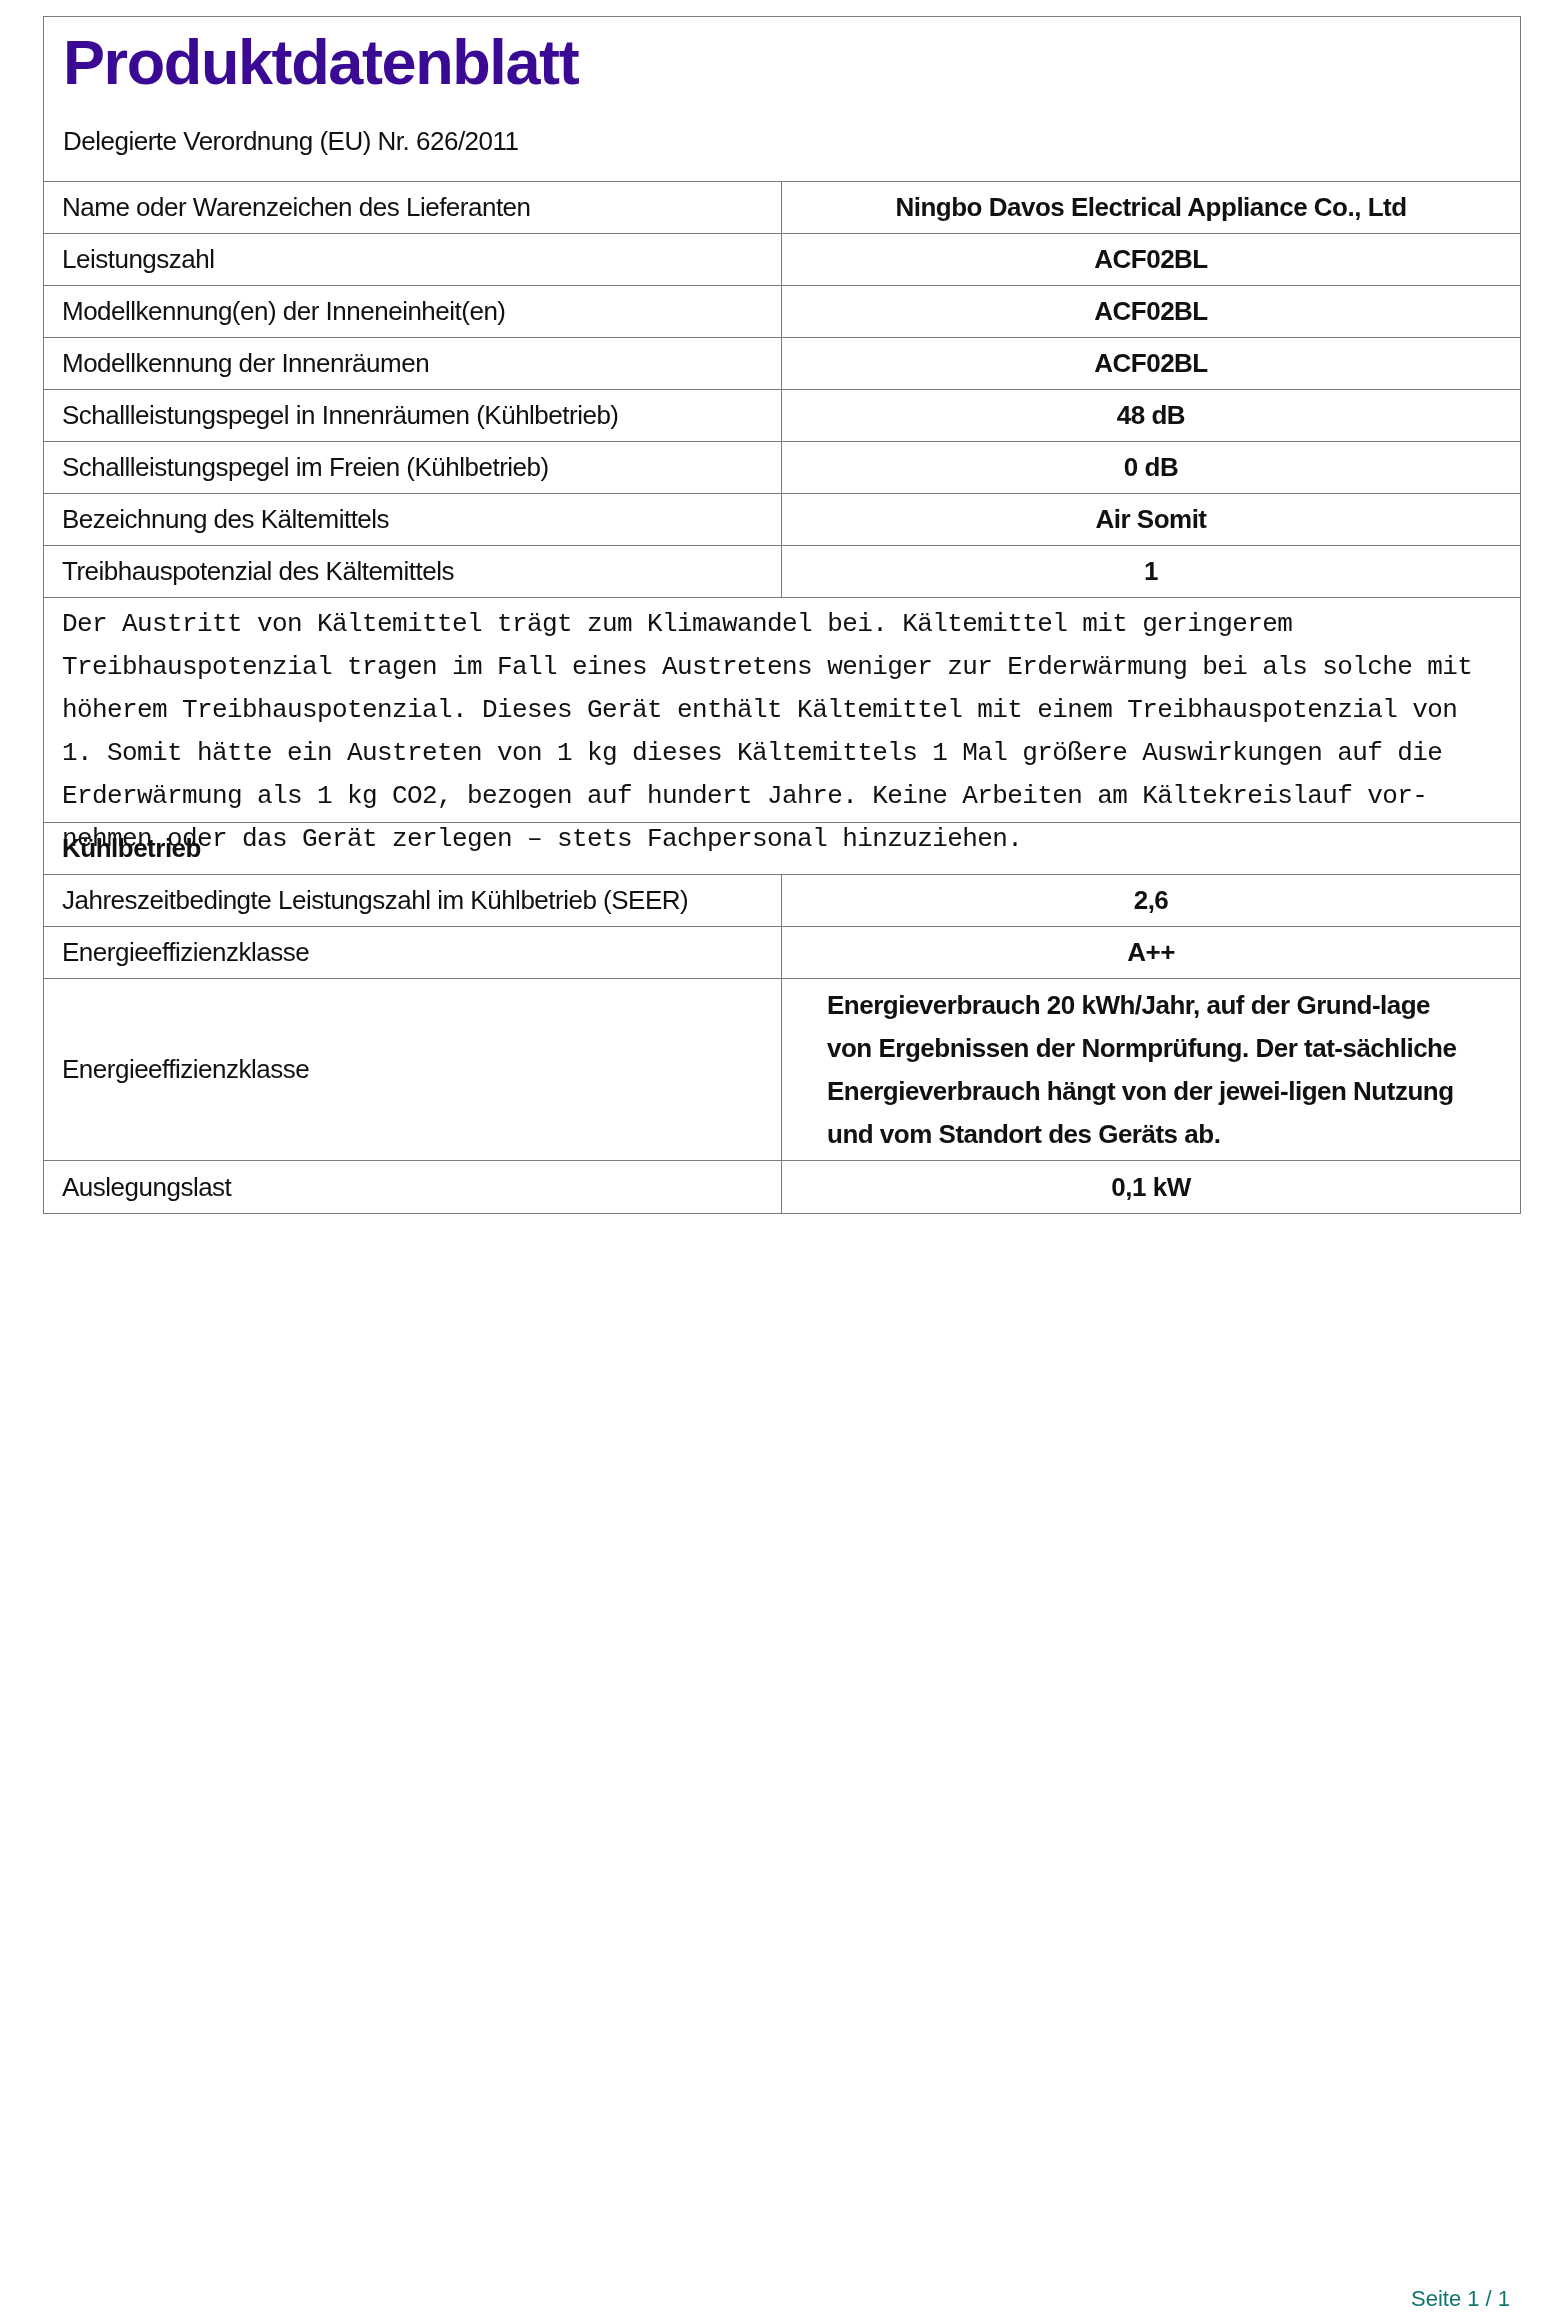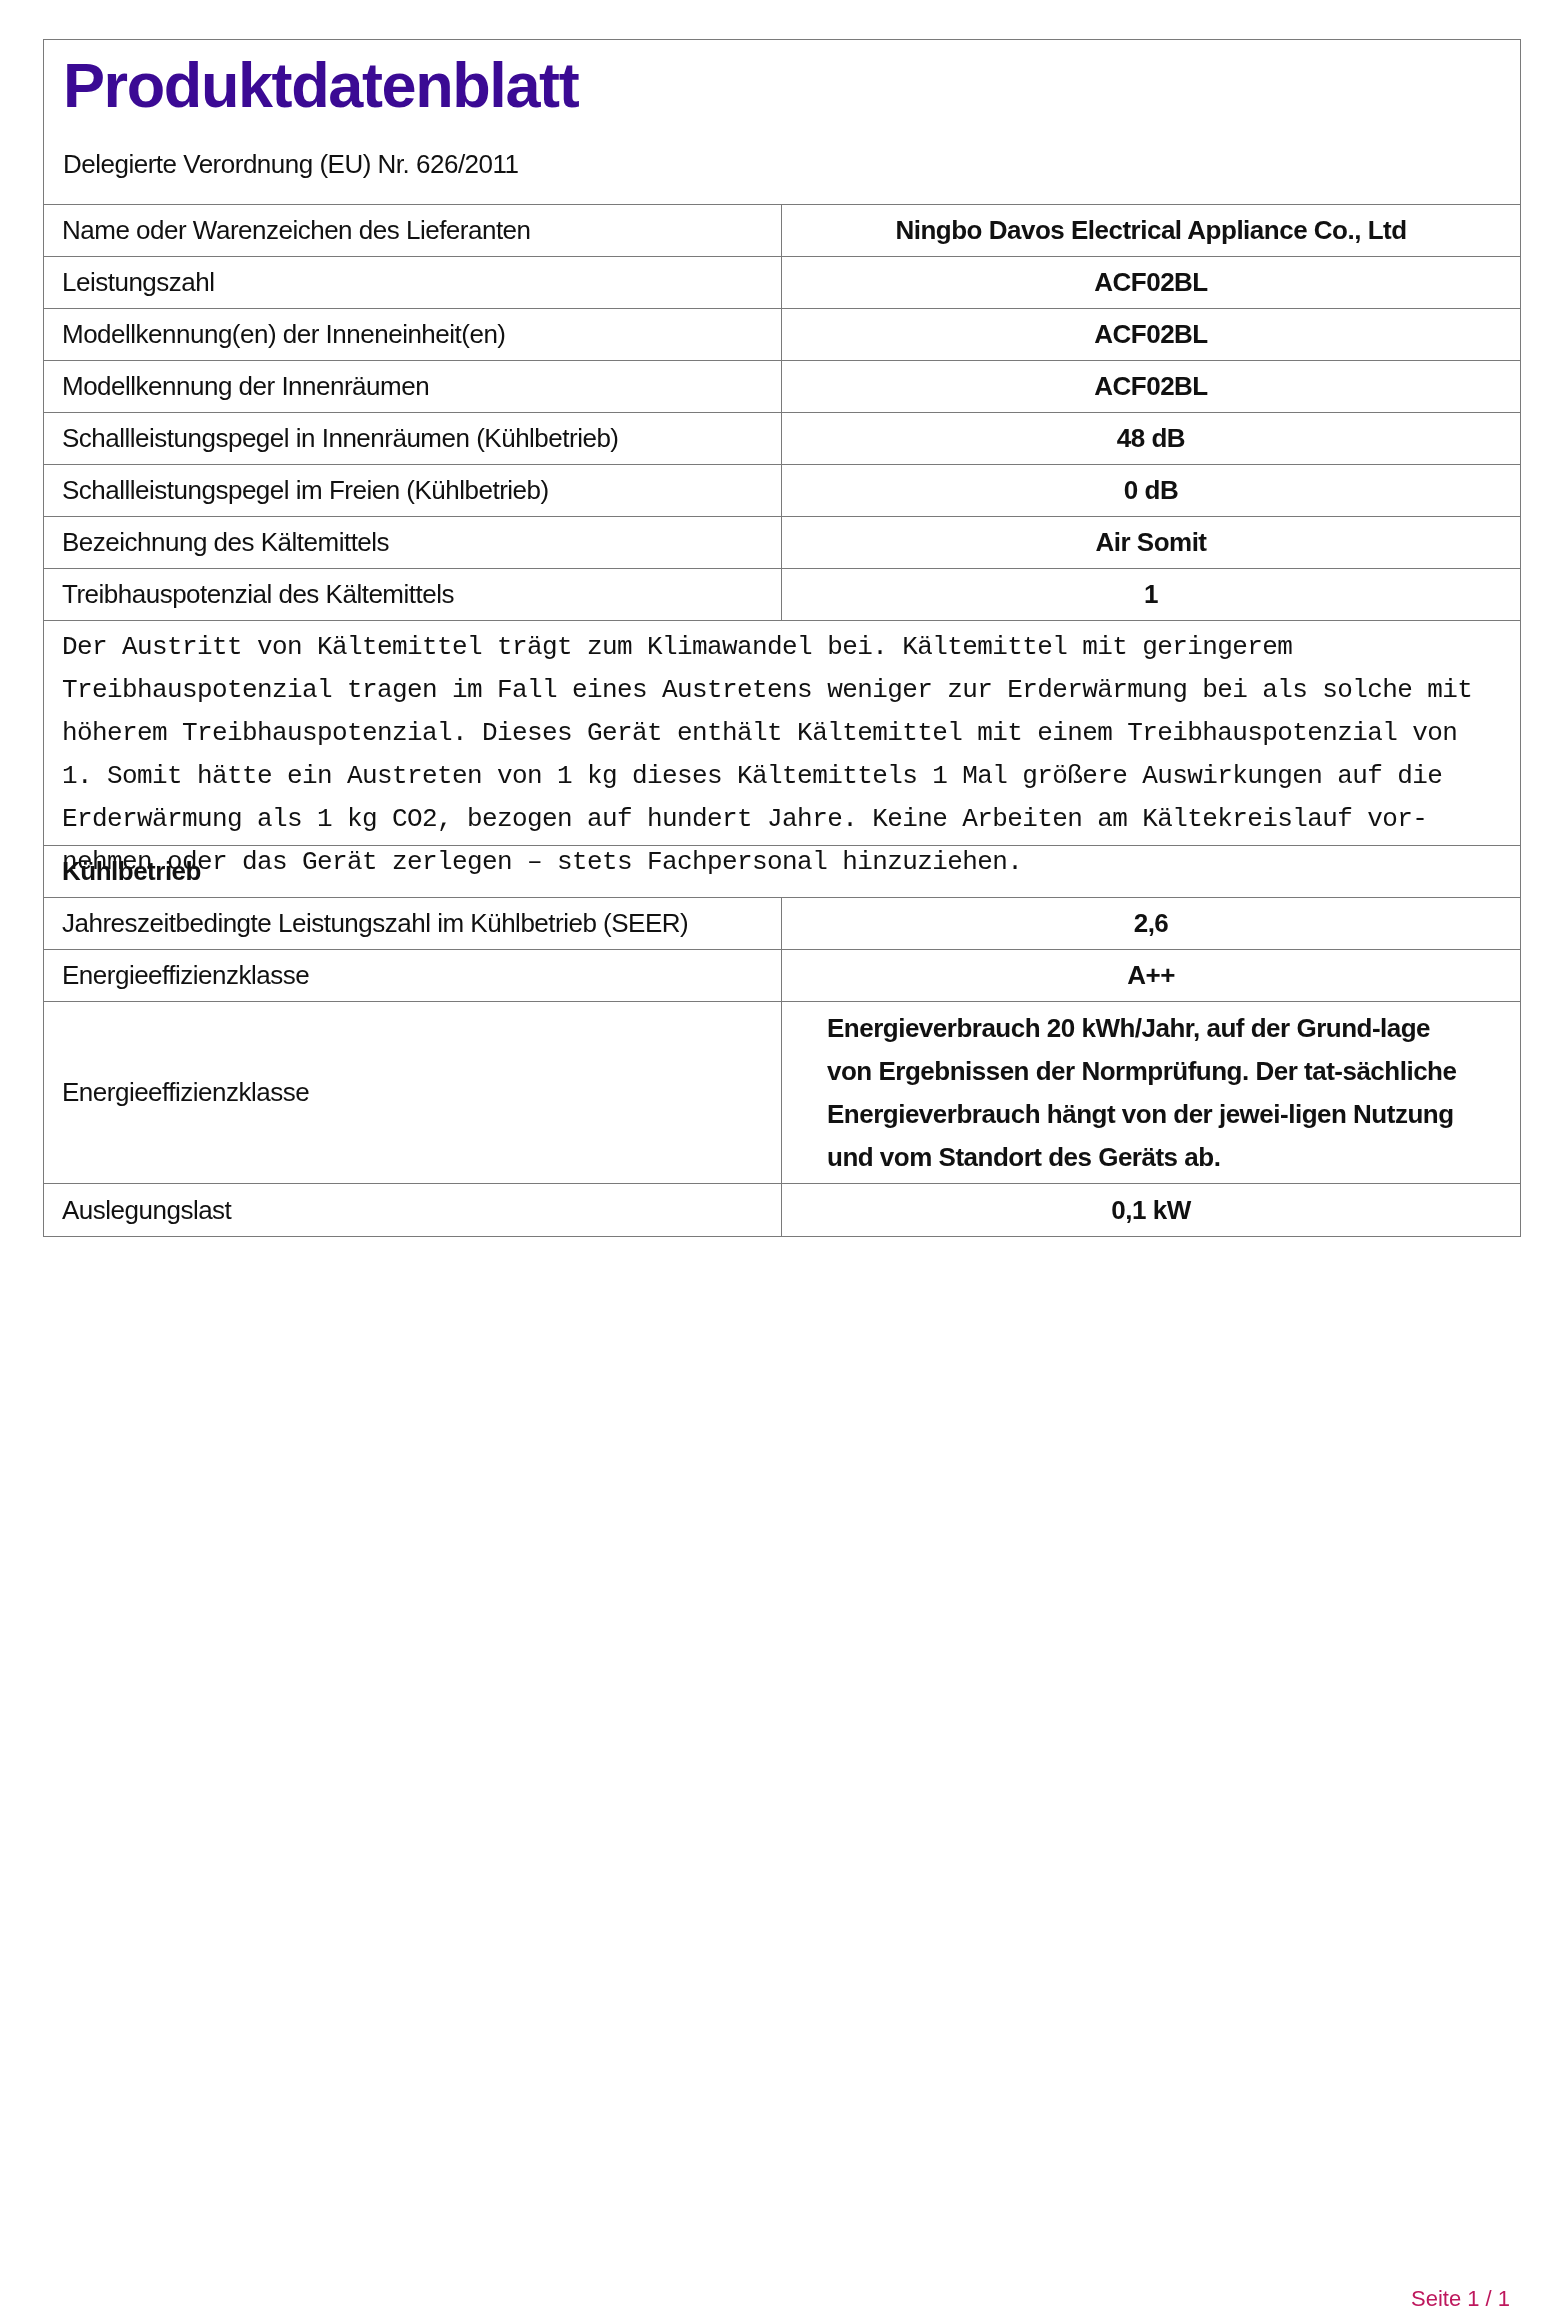--- a/index.html
+++ b/index.html
@@ -1,38 +1,38 @@
 <!DOCTYPE html>
 <html style="font-size:14.5px"><head>
 <meta charset="utf-8">
 <style>
   html, body { margin: 0; padding: 0; background: #ffffff; }
   body { width: 1563px; height: 2316px; position: relative; overflow: hidden;
          font-family: "Liberation Sans", sans-serif; color: #111; }
-  .sheet { position: absolute; left: 43px; top: 39px; width: 1478px;
+  .sheet { position: absolute; left: 43px; top: 16px; width: 1478px;
            border: 1.8px solid #7a7a7a; box-sizing: border-box; }
   .header { height: 164px; border-bottom: 1.8px solid #7a7a7a; position: relative; }
   .title { position: absolute; left: 19px; top: 9px; font-size: 63px; font-weight: bold;
            color: #3b0a94; letter-spacing: -1.4px; }
   .subtitle { position: absolute; left: 19px; top: 109px; font-size: 26px; letter-spacing: -0.5px; }
   .row { display: flex; border-bottom: 1.8px solid #7a7a7a; box-sizing: border-box; }
   .row:last-child { border-bottom: none; }
   .c1 { width: 738px; border-right: 1.8px solid #7a7a7a; box-sizing: border-box;
         padding-left: 18px; display: flex; align-items: center; font-size: 26px; letter-spacing: -0.5px; }
   .c2 { flex: 1; display: flex; align-items: center; justify-content: center; text-align: left;
         font-size: 26px; font-weight: bold; letter-spacing: -0.5px; }
   .r57 { height: 52px; }
   .para { padding: 5.4px 18px 5.4px 18px; font-size: 26px; line-height: 43px; letter-spacing: -0.6px;
           border-bottom: 1.8px solid #7a7a7a; height: 225px; box-sizing: border-box; font-family: Liberation Mono, monospace; }
   .section { height: 52px; padding-left: 18px; display: flex; align-items: center;
              font-size: 26px; font-weight: bold; letter-spacing: -0.5px;
              border-bottom: 1.8px solid #7a7a7a; box-sizing: border-box; }
   .tall { height: 182px; }
   .tall .c2 { line-height: 43px; padding: 0 45px; }
-  .footer { position: absolute; left: 1411px; top: 2286px; font-size: 22px; color: #be185d; }
+  .footer { position: absolute; left: 1411px; top: 2286px; font-size: 22px; color: #0f766e; }
 </style>
 </head>
 <body>
 
 <div class="sheet">
   <div class="header">
     <div class="title">Produktdatenblatt</div>
     <div class="subtitle">Delegierte Verordnung (EU) Nr. 626/2011</div>
   </div>
 

